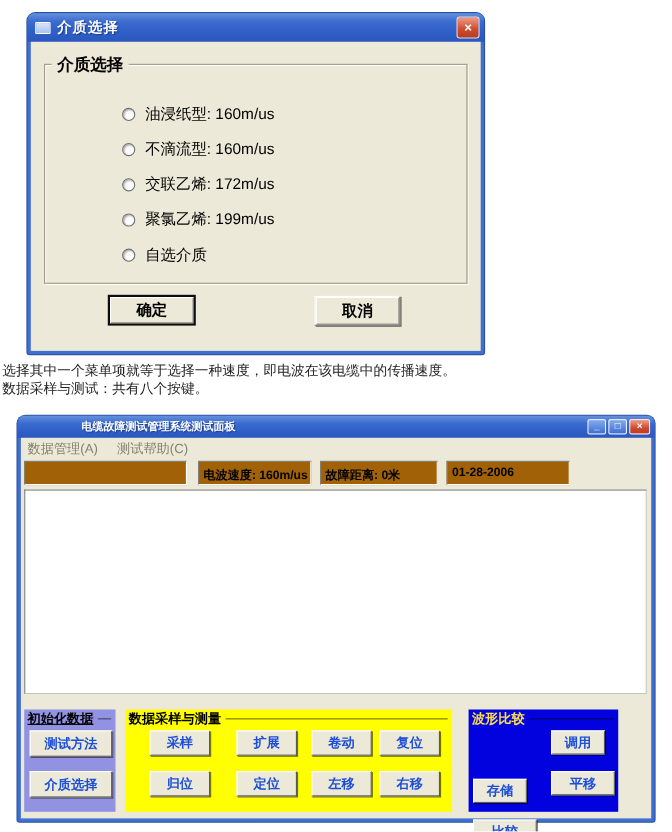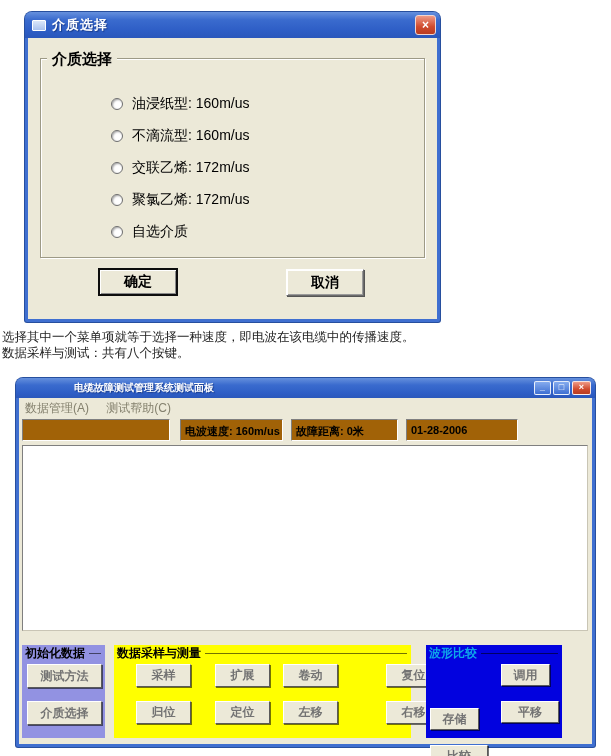--- a/index.html
+++ b/index.html
@@ -63,35 +63,35 @@
   .sfield { position:absolute; top:21px; height:22px; background:#a16207;
             border:1px solid; border-color:#7f7f7f #fff #fff #7f7f7f;
             font-size:11px; font-weight:bold; color:#000; padding:4px 3px 0 4px; white-space:nowrap; overflow:hidden; }
   .f1 { left:3px; width:148px; }
   .f2 { left:161px; width:103px; }
   .f3 { left:272px; width:107px; }
   .f4 { left:387px; width:112px; }
   .waveform { position:absolute; left:3px; top:47px; width:566px; height:186px; background:#fff;
             border:1px solid; border-color:#7f7f7f #c9c5b5 #c9c5b5 #7f7f7f; }
   .panel { position:absolute; top:247px; height:93px; }
-  .p-init { left:3px;  width:83px; }
+  .p-init { left:3px;  width:83px;text-decoration:underline; }
   .p-samp { left:95px; width:297px; }
   .p-comp { left:407px; width:136px; }
   .p-cap { display:flex; align-items:center; height:15px; padding:2px 4px 0 3px; }
   .p-cap-text { font-weight:bold; font-size:12px; color:#000; white-space:nowrap; }
-  .p-comp .p-cap-text { color:#0ea5e9; }
+  .p-comp .p-cap-text { color:#fde047; }
   .p-cap-line { flex:1; height:1px; background:rgba(0,0,0,.55); margin-left:4px; min-width:3px; }
   .pbtn { position:absolute; background:#ECE9D8; font-family:inherit; font-weight:bold;
-            font-size:12px; color:#737373; border:1px solid; border-color:#fff #5a5a5a #5a5a5a #fff;
+            font-size:12px; color:#1d4ed8; border:1px solid; border-color:#fff #5a5a5a #5a5a5a #fff;
             box-shadow:1px 1px 0 rgba(0,0,0,.55); padding:0; white-space:nowrap; }
   .ib1 { left:5px; top:19px; width:75px; height:24px; }
   .ib2 { left:5px; top:56px; width:75px; height:24px; }
   .sb  { top:19px; width:55px; height:23px; }
   .sb2 { top:56px; width:55px; height:23px; }
-  .sc1 { left:22px; } .sc2 { left:101px; } .sc3 { left:169px; } .sc4 { left:231px;margin-left:41px; }
+  .sc1 { left:22px; } .sc2 { left:101px; } .sc3 { left:169px; } .sc4 { left:231px; }
   .cb  { top:19px; width:49px; height:22px; }
   .cb2 { top:56px; width:58px; height:22px; }
   .cc1 { left:4px;margin-top:44px; } .cc2 { left:75px; }
 </style>
 </head>
 <body>
 
 <div class="page">
 
   <div class="dialog">
@@ -110,21 +110,21 @@
         <div class="radio-row">
           <span class="radio"></span>
           <span class="radio-label">不滴流型: 160m/us</span>
         </div>
         <div class="radio-row">
           <span class="radio"></span>
           <span class="radio-label">交联乙烯: 172m/us</span>
         </div>
         <div class="radio-row">
           <span class="radio"></span>
-          <span class="radio-label">聚氯乙烯: 172m/us</span>
+          <span class="radio-label">聚氯乙烯: 199m/us</span>
         </div>
         <div class="radio-row">
           <span class="radio"></span>
           <span class="radio-label">自选介质</span>
         </div>
       </div>
       <button class="btn btn-ok">确定</button>
       <button class="btn btn-cancel">取消</button>
     </div>
   </div>

